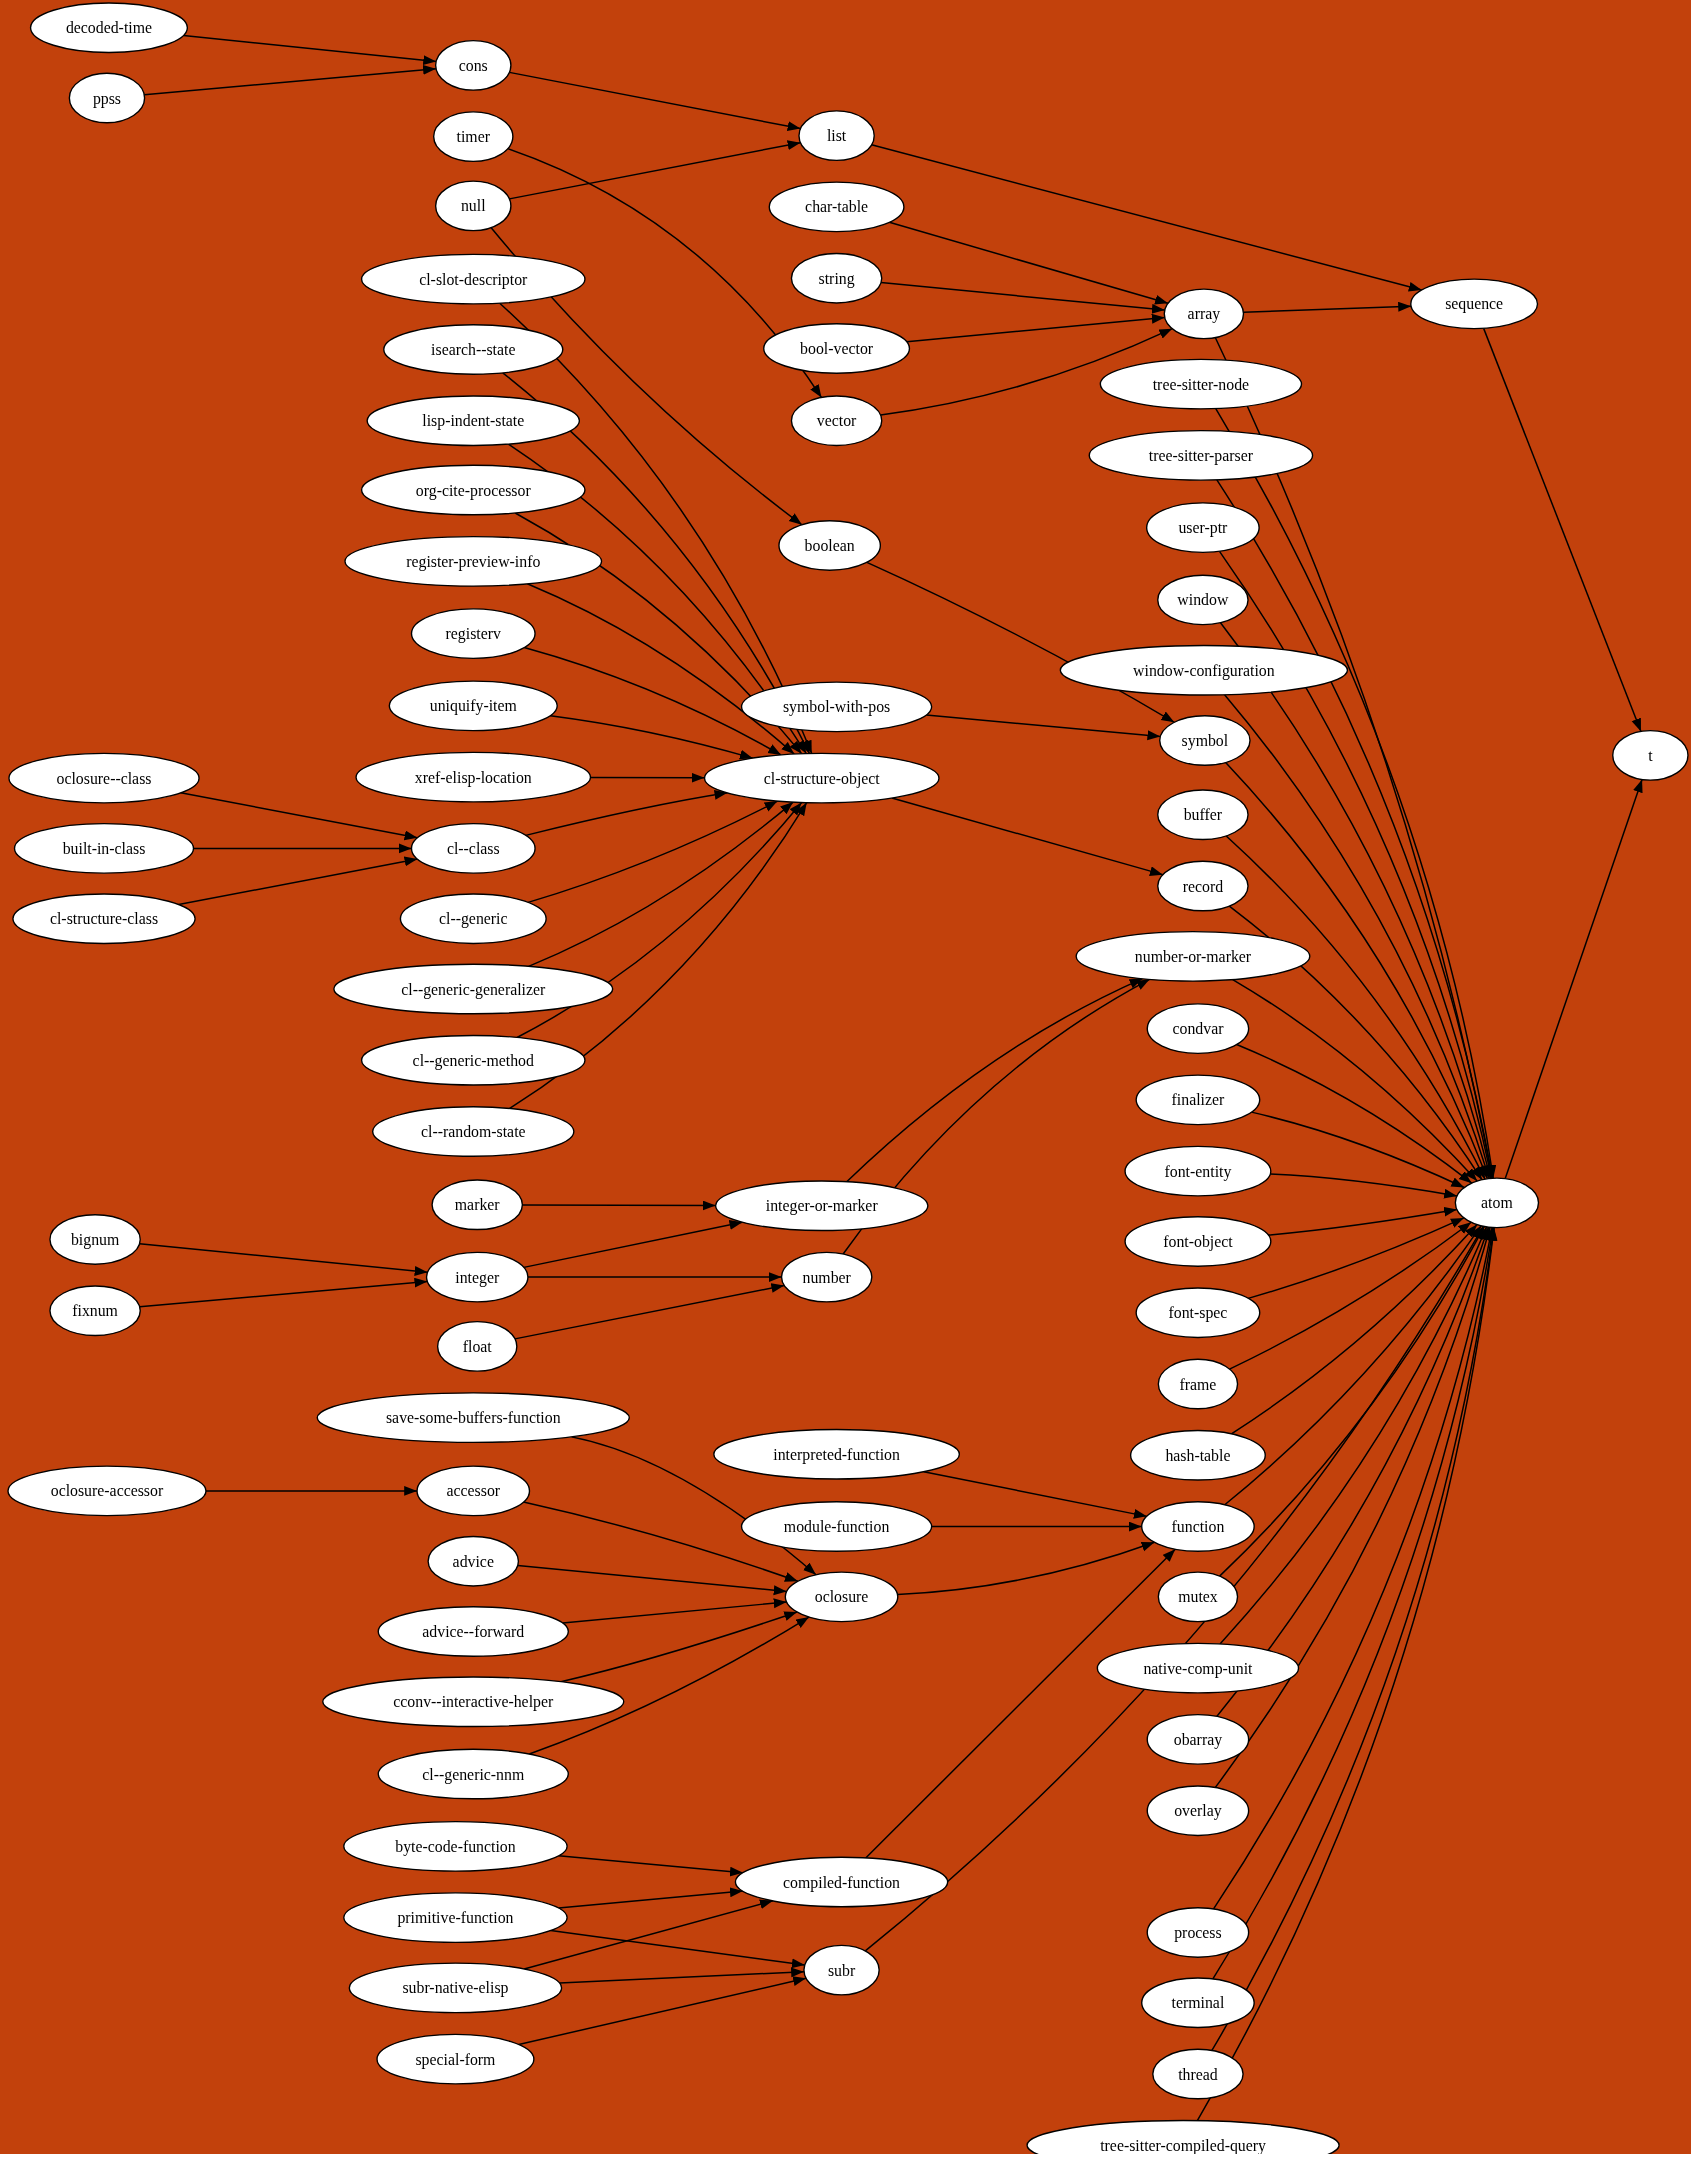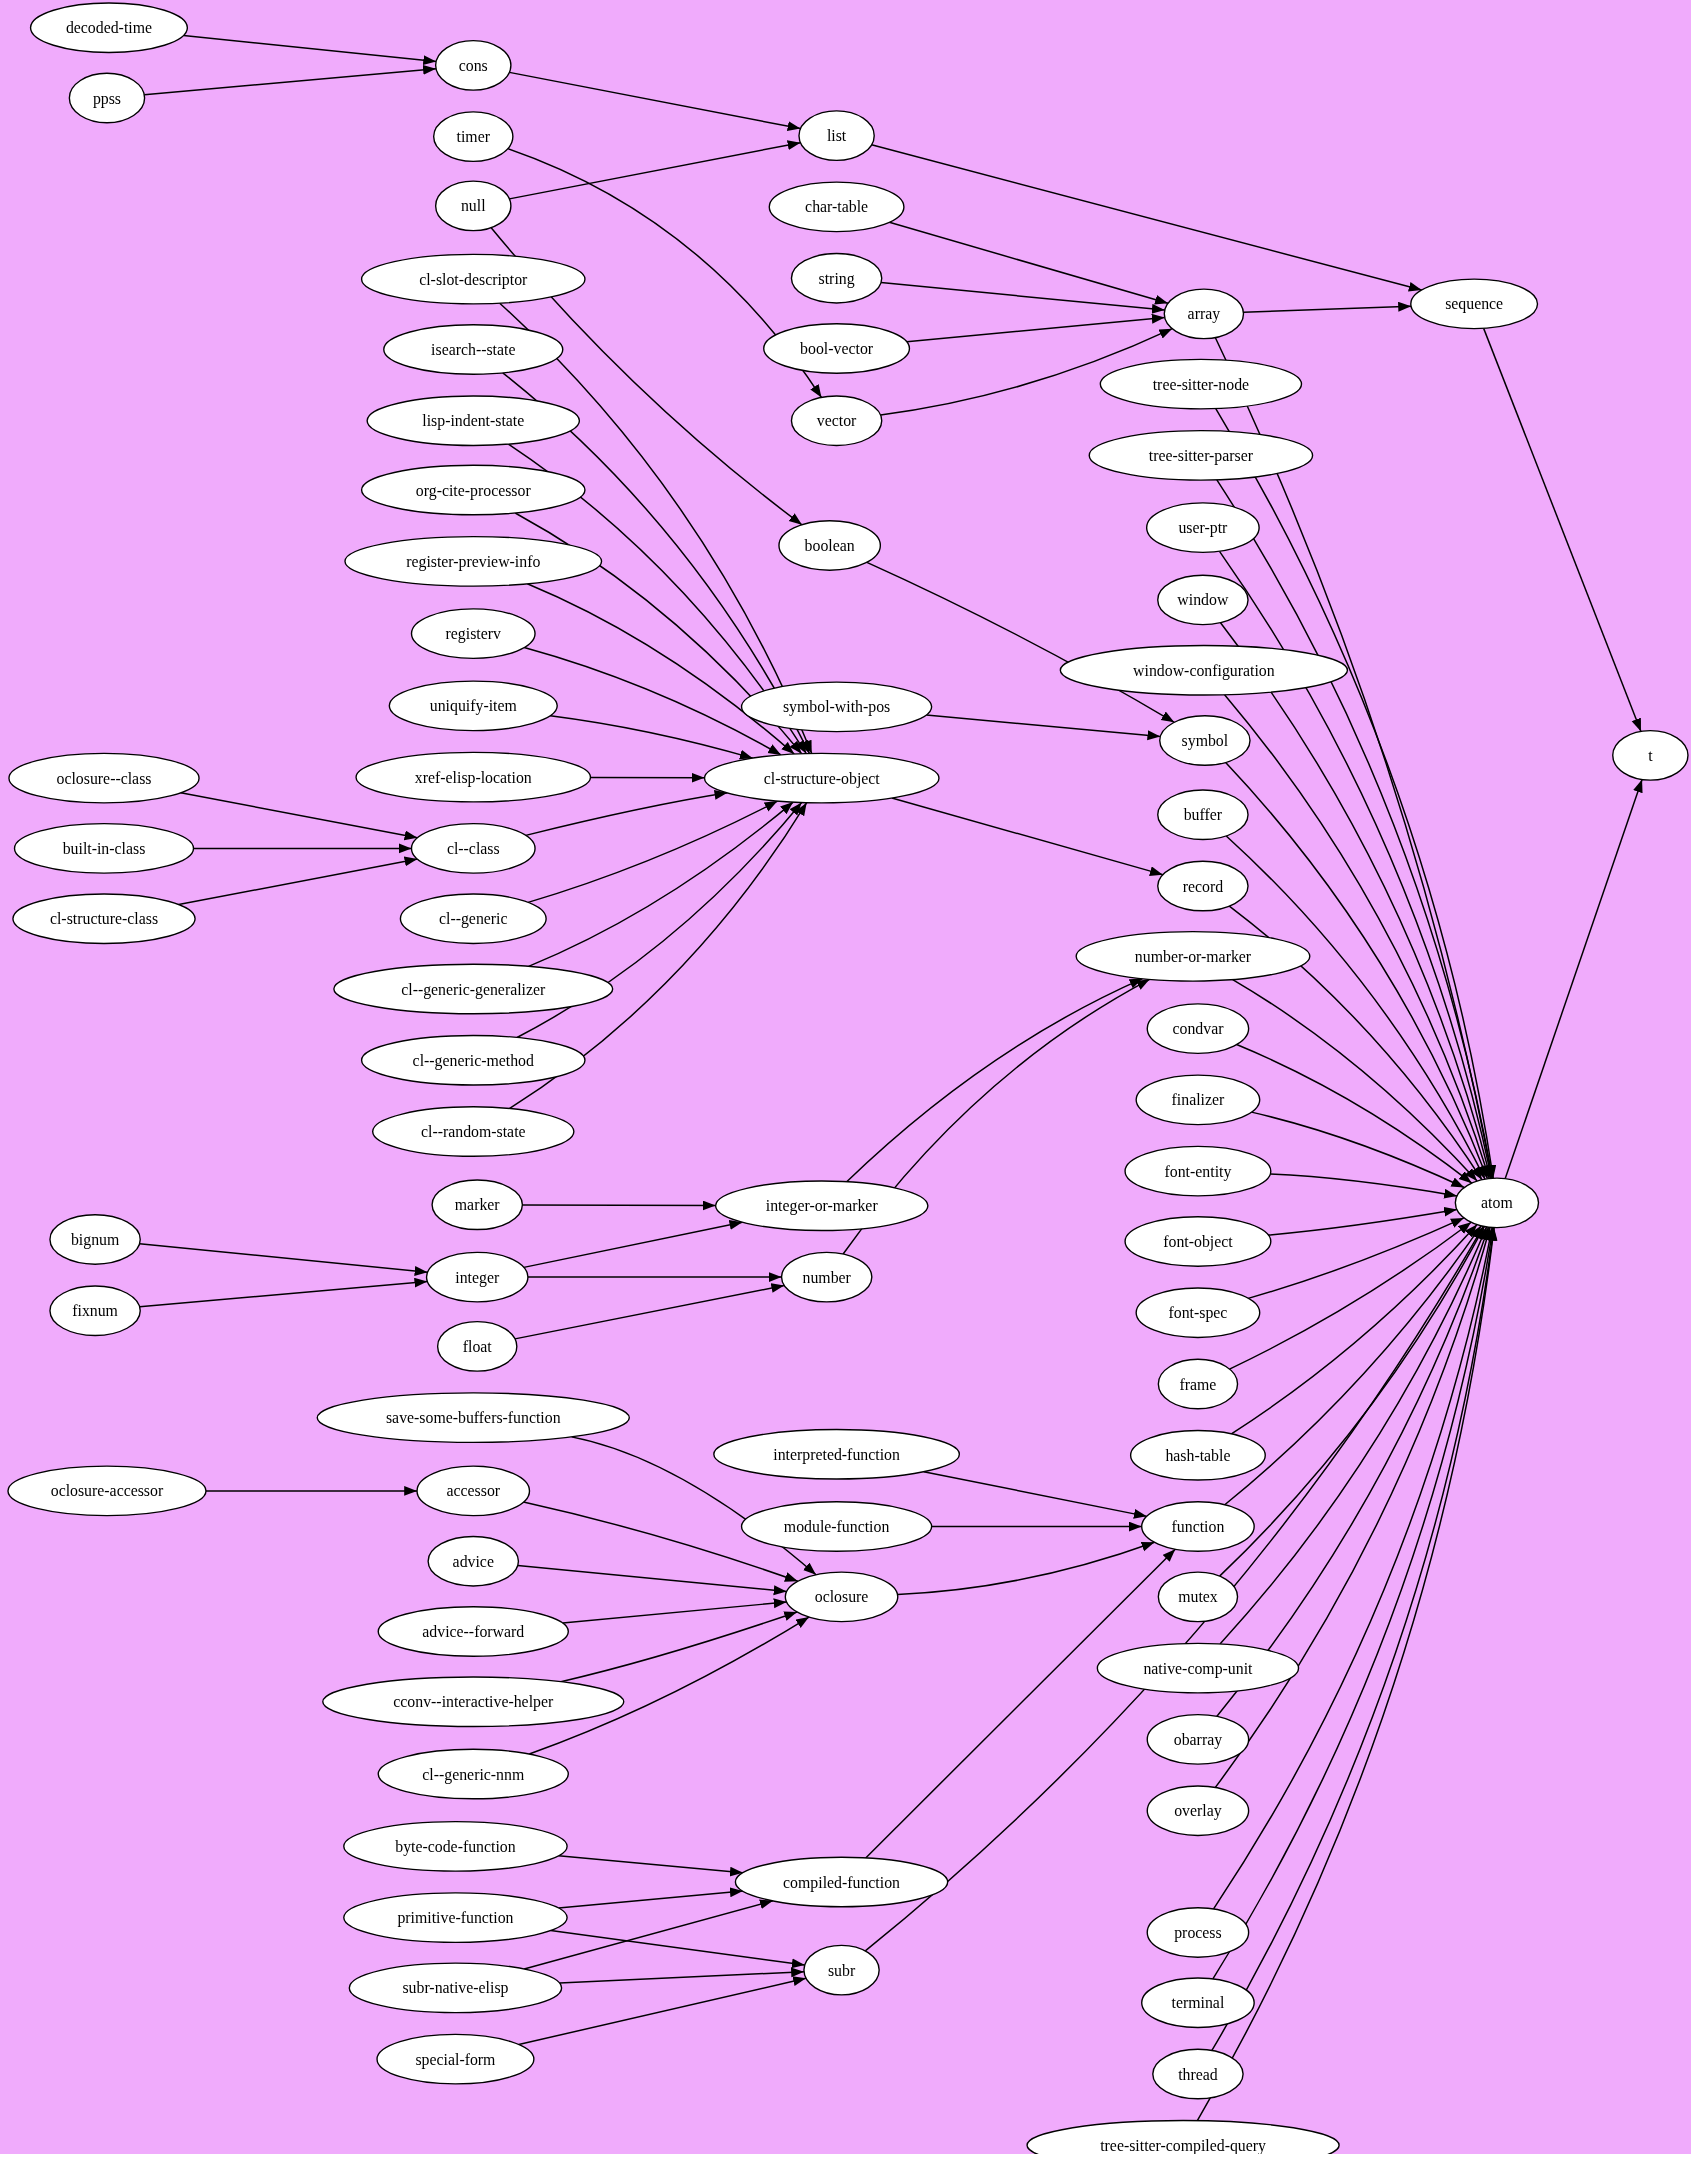--- a/index.html
+++ b/index.html
@@ -1,16 +1,16 @@
 <!DOCTYPE html>
 <html><head>
 <meta charset="utf-8">
 <style>
   html,body{margin:0;padding:0;background:#ffffff;}
-  .stage{position:relative;width:1692px;height:2154px;background:#f0abfc;overflow:hidden;}
+  .stage{position:relative;width:1692px;height:2154px;background:#c2410c;overflow:hidden;}
   svg text{font-family:"Liberation Serif","DejaVu Serif",serif;font-size:16px;fill:#000;}
   svg ellipse{fill:#ffffff;stroke:#000;stroke-width:1.4;}
   svg path.edge{fill:none;stroke:#000;stroke-width:1.5;}
 </style>
 </head>
 <body>
 
 <div class="stage">
   <svg id="graph" width="1692" height="2175" viewBox="0 0 1709 2197" xmlns="http://www.w3.org/2000/svg">
     <defs>

